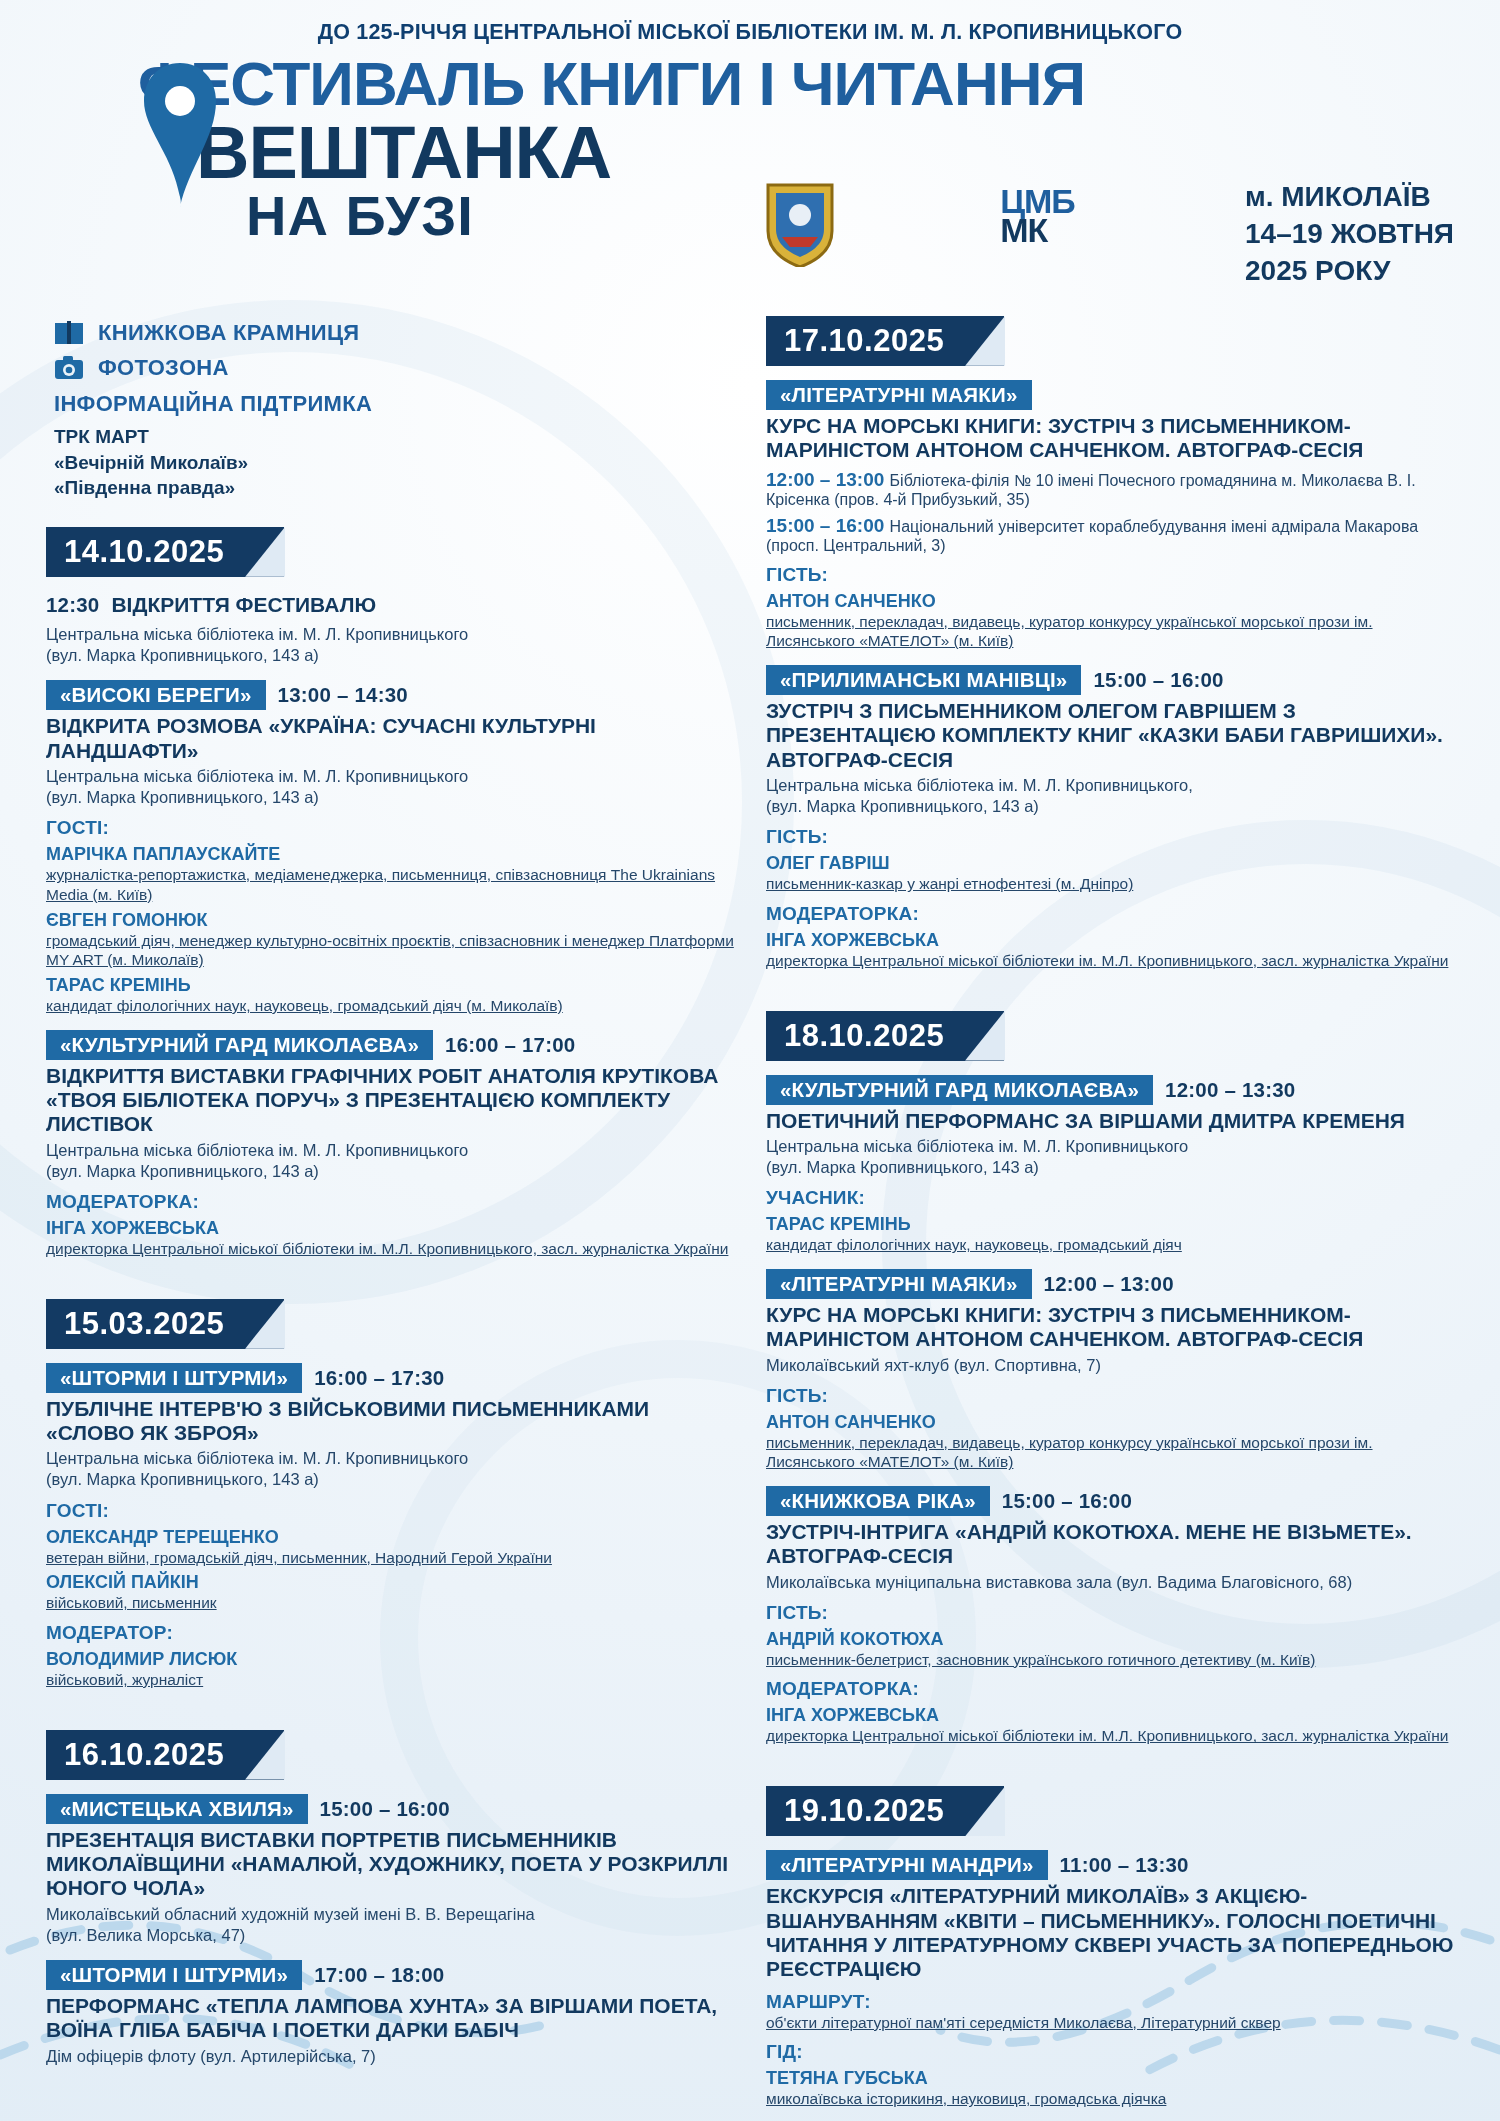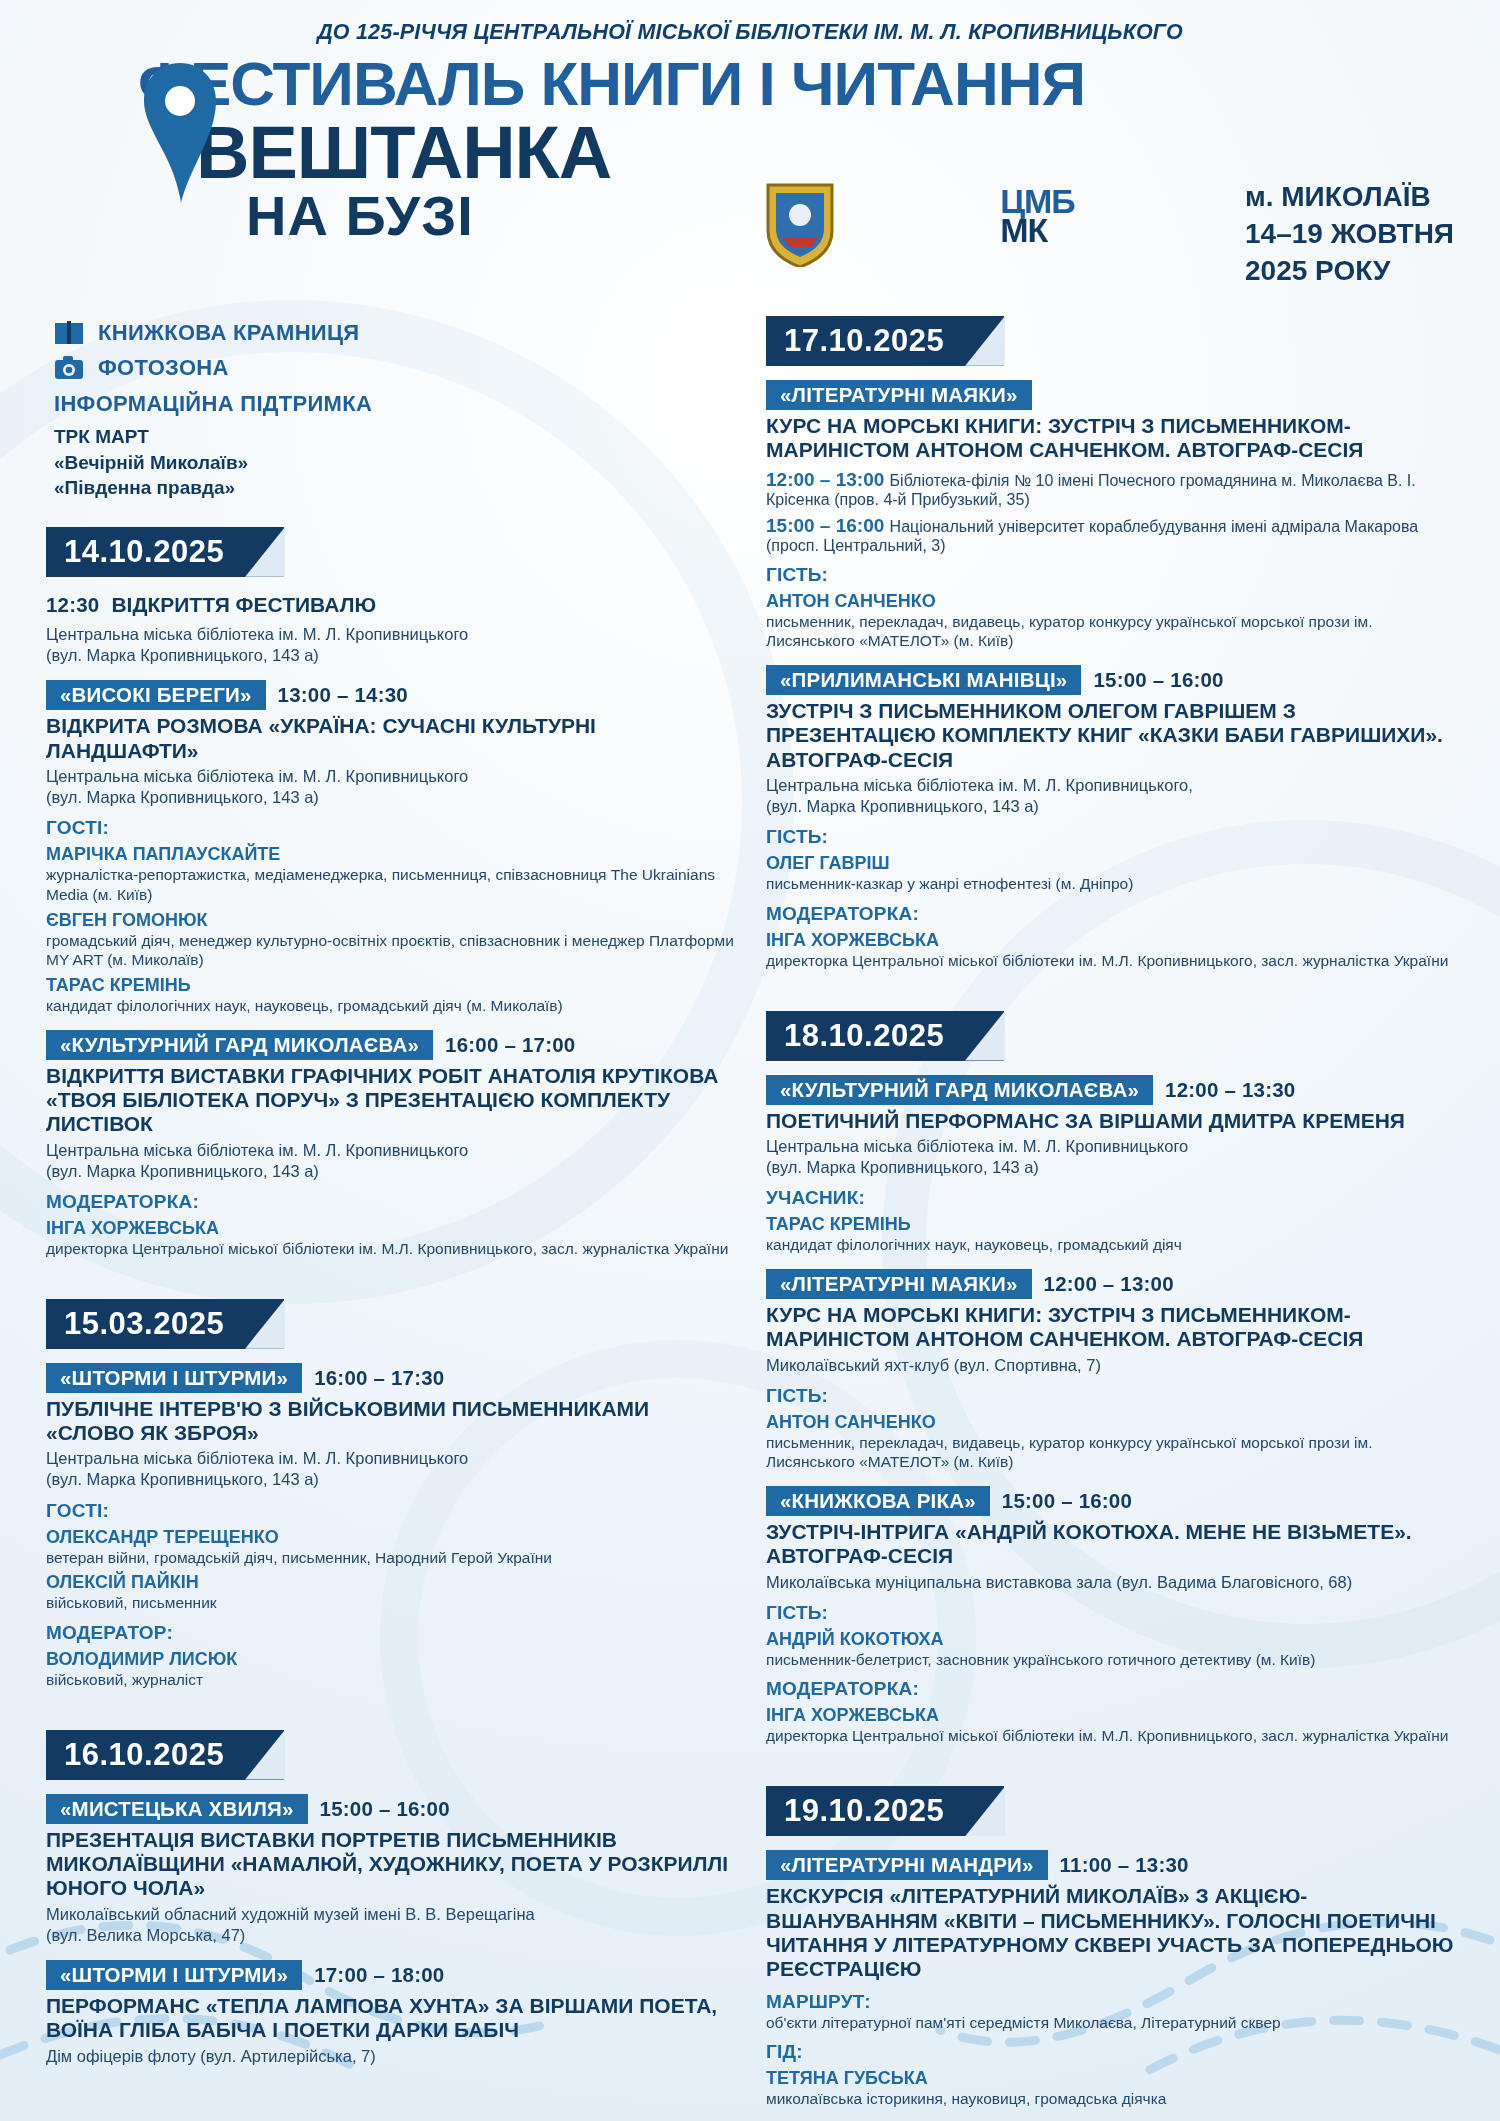--- a/index.html
+++ b/index.html
@@ -32,21 +32,20 @@
   .content{position:relative;z-index:3;}
 
   
   .topline{
     text-align:center;
     font-size:21.5px;
     font-weight:bold;
     letter-spacing:.2px;
     color:#0f3f70;
     padding:20px 40px 4px 40px;
-    font-style:italic;
   }
   .headwrap{
     display:flex;
     align-items:flex-start;
     padding:0 46px 0 46px;
   }
   .logo-block{flex:0 0 auto;position:relative;width:690px;}
   .fest-title{
     font-size:62px;
     font-weight:bold;
@@ -187,20 +186,21 @@
   .pname{
     font-size:18px;
     font-weight:bold;
     color:#1f6aa5;
     margin-top:5px;
   }
   .pdesc{
     font-size:15.5px;
     color:#25476a;
     line-height:1.27;
+    text-decoration:underline;
   }
   .slot{margin-top:6px;}
   .slot .st{font-size:19px;font-weight:bold;color:#1f6aa5;display:inline;}
   .slot .sv{font-size:16px;color:#25476a;display:inline;}
 </style>
 </head>
 <body>
 
 <div class="poster">
   <div class="wm wm1"></div>

